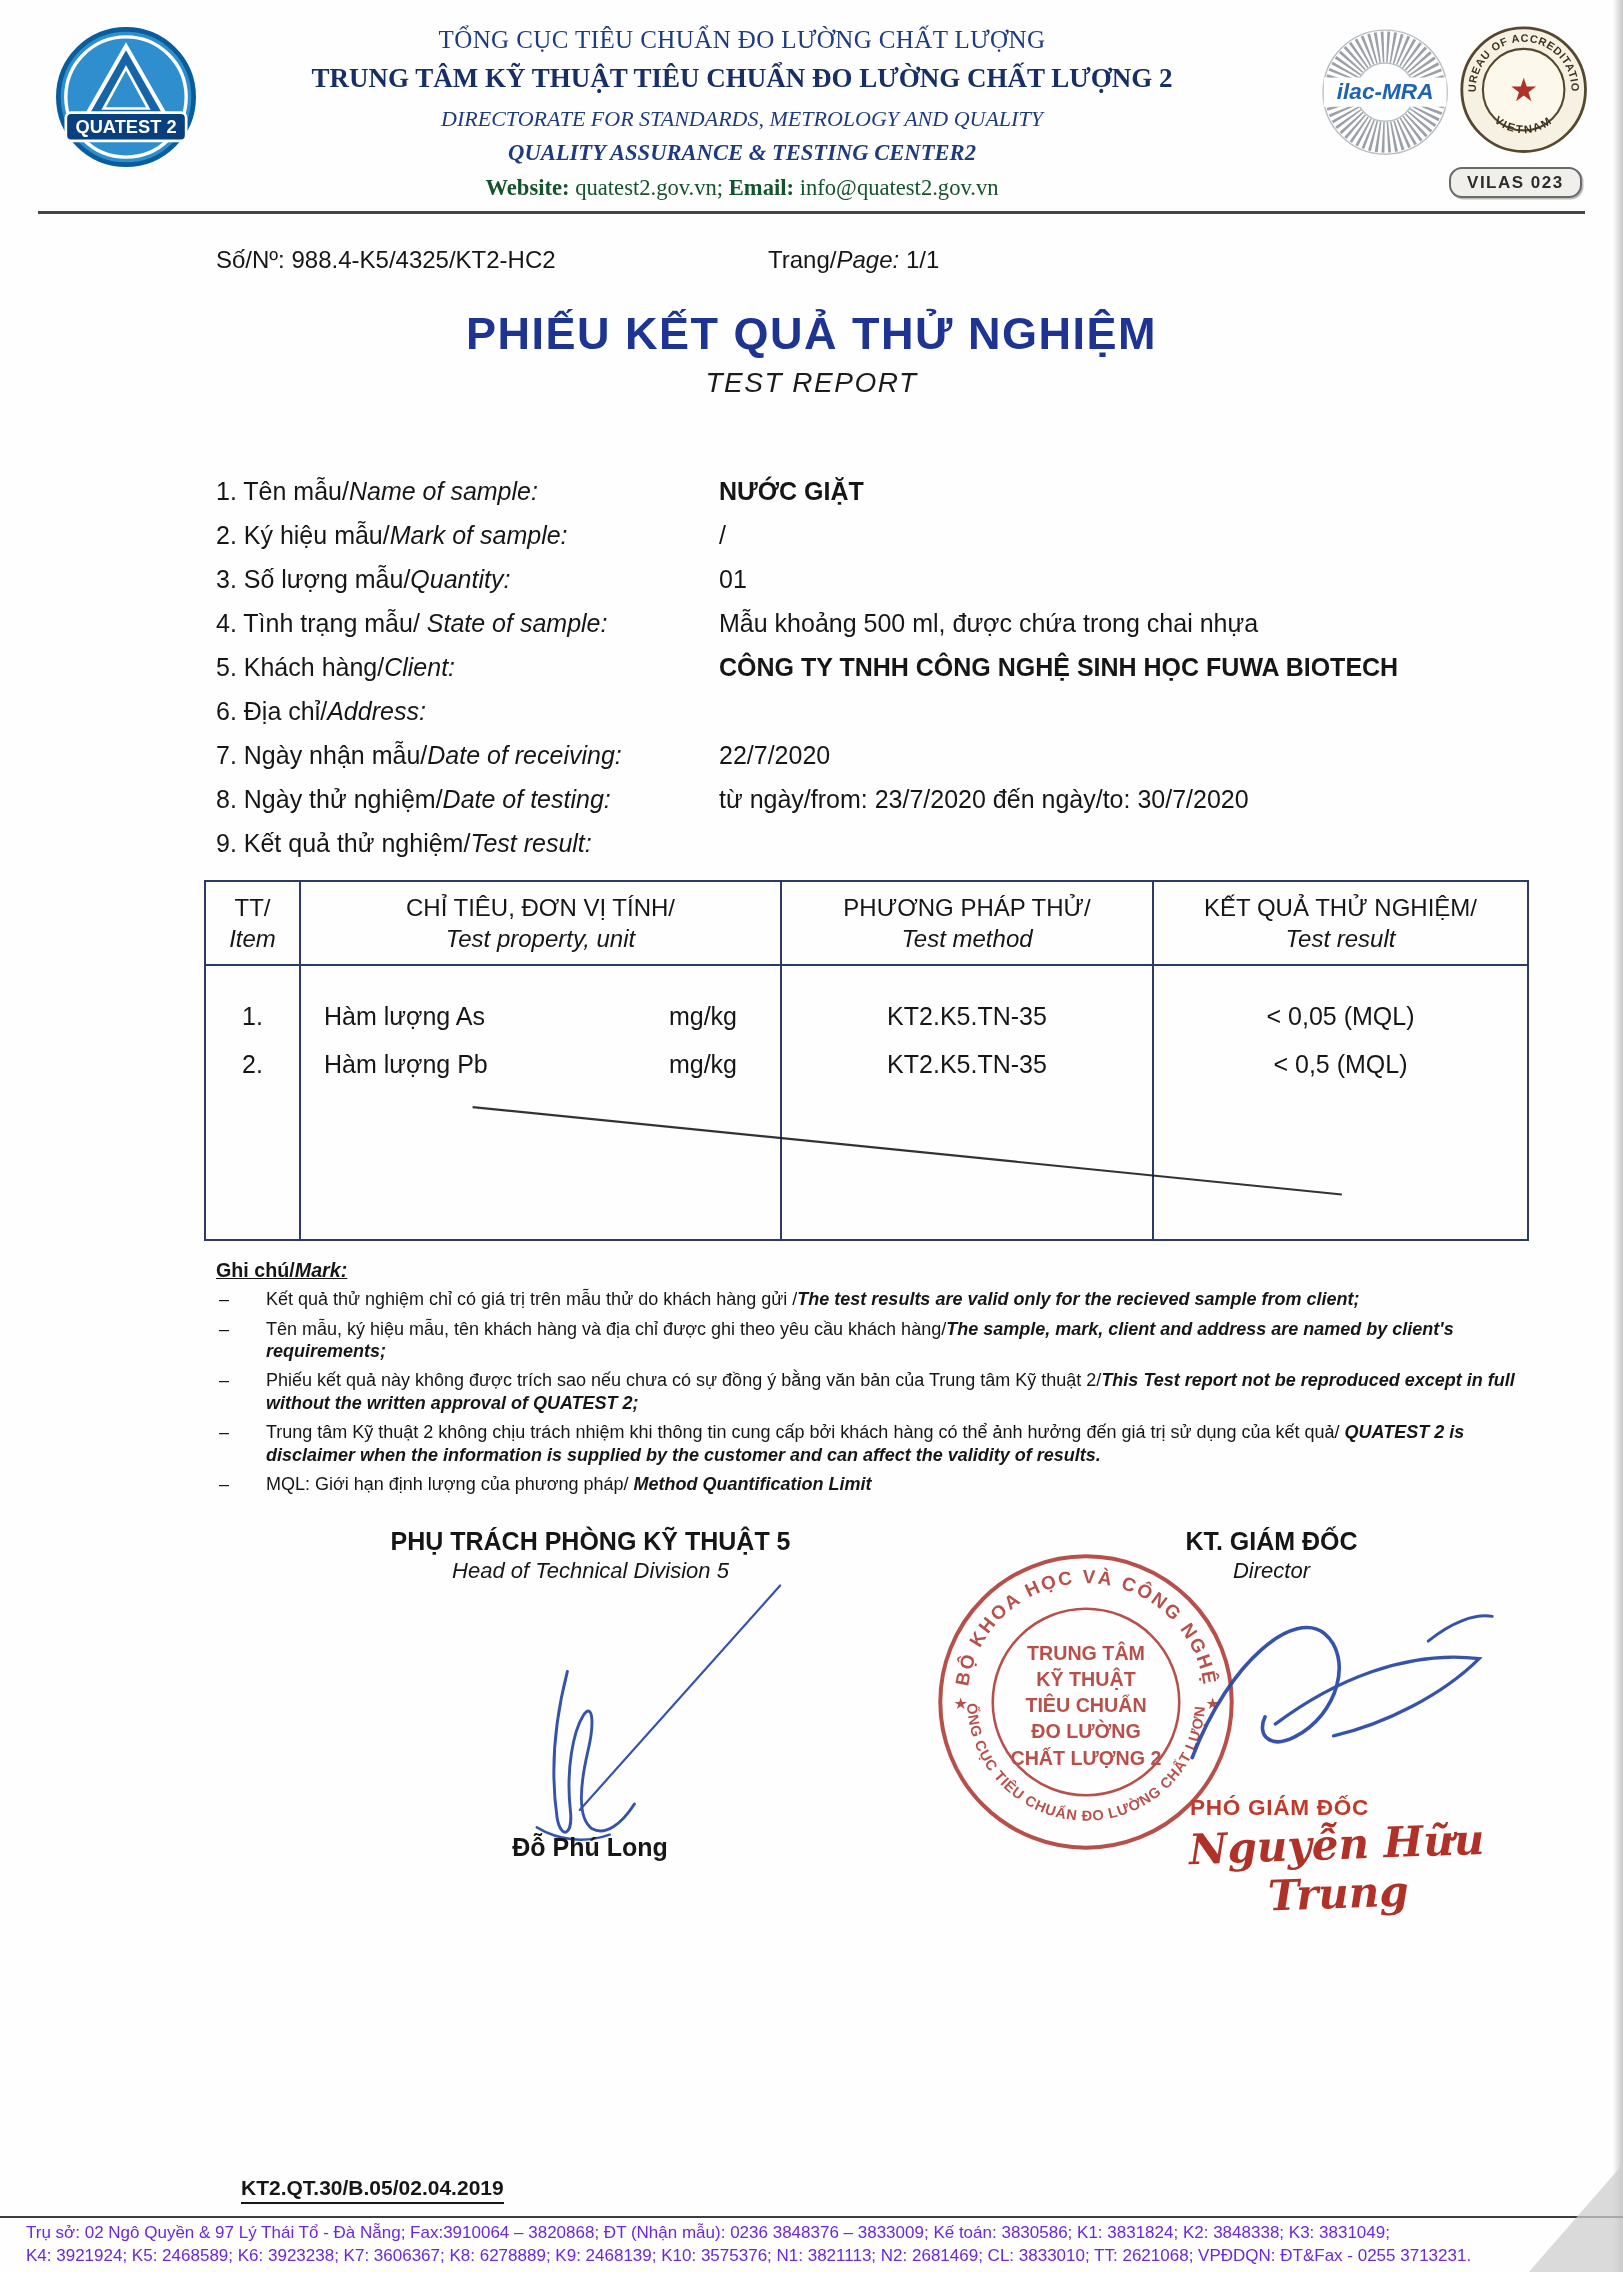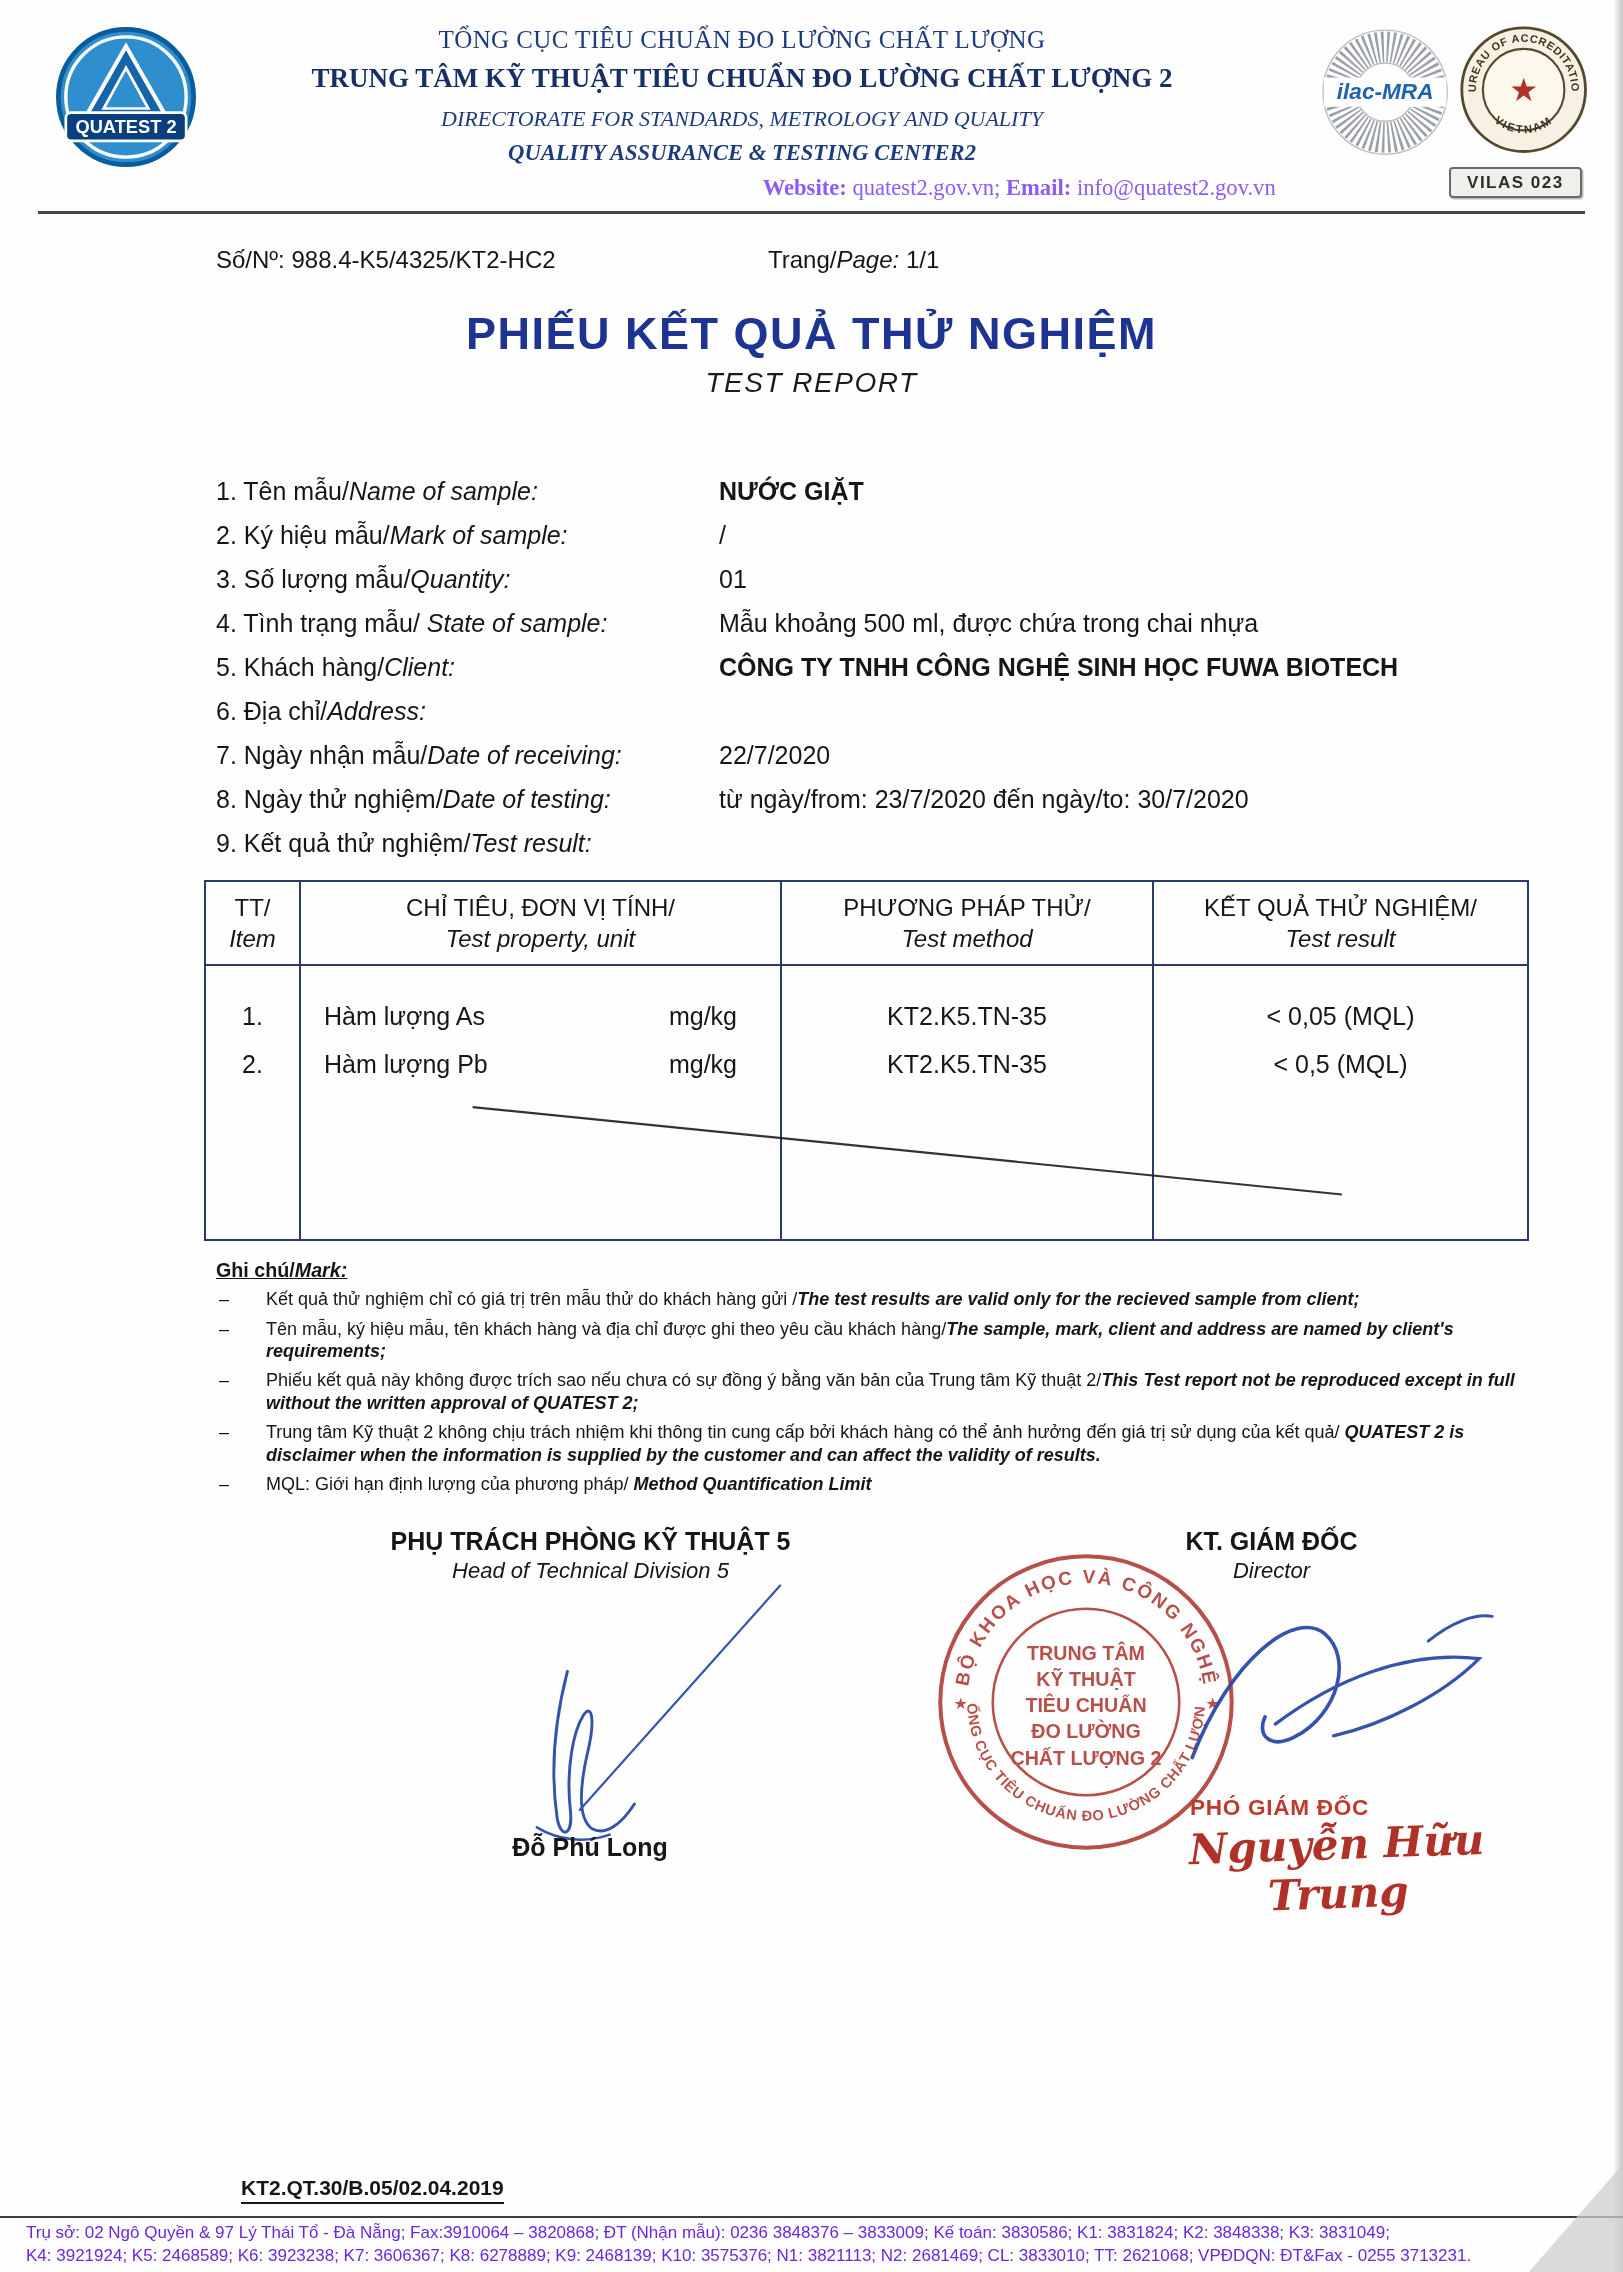--- a/index.html
+++ b/index.html
@@ -12,24 +12,24 @@
     color:var(--ink,#161616);
   }
   
   .header-row{display:flex;align-items:flex-start;padding:19px 34px 0 55px;}
   .logo-left{flex:0 0 146px;margin-top:7.3px;}
   .org{flex:1;text-align:center;font-family:"Liberation Serif", serif;color:var(--header_blue,#1e3b7d);margin:4.4px 7.3px 0 7.3px;}
   .org-l1{font-size:25px;letter-spacing:0.4px;margin-top:2.9px;}
   .org-l2{font-size:27px;font-weight:bold;color:var(--header_blue_dark,#172f66);margin-top:8.7px;}
   .org-l3{font-size:22px;font-style:italic;margin-top:11.7px;}
   .org-l4{font-size:22.6px;font-style:italic;font-weight:bold;margin-top:8.7px;}
-  .org-l5{font-size:22.6px;margin-top:8.7px;color:#8b5cf6;text-align:right;}
+  .org-l5{font-size:22.6px;margin-top:8.7px;color:#14532d;}
   .org-l5 .blb{font-weight:bold;}
   .logos-right{flex:0 0 306px;display:flex;flex-wrap:wrap;justify-content:flex-end;align-content:flex-start;gap:5.8px;margin-top:5.8px;}
-  .vilas-box{border:2.2px solid #6a6a6a;border-radius:4px;background:#f1efec;
+  .vilas-box{border:2.2px solid #6a6a6a;border-radius:13px;background:#f1efec;
     font-weight:bold;font-size:17px;padding:3.6px 16px;letter-spacing:1.5px;color:#2c2c2c;
     margin:1.5px 7.3px 0 0;box-shadow:1.5px 1.5px 0 #bdbdbd;}
   .rule{height:2.9px;background:#454545;margin:10.2px 38px 0 38px;}
   
   .meta{display:flex;margin:32px 0 0 216px;font-size:24px;align-items:baseline;}
   .meta-left{width:552px;}
   .meta-center{width:561px;}
   .meta-right{width:222px;}
   .it{font-style:italic;}
   

